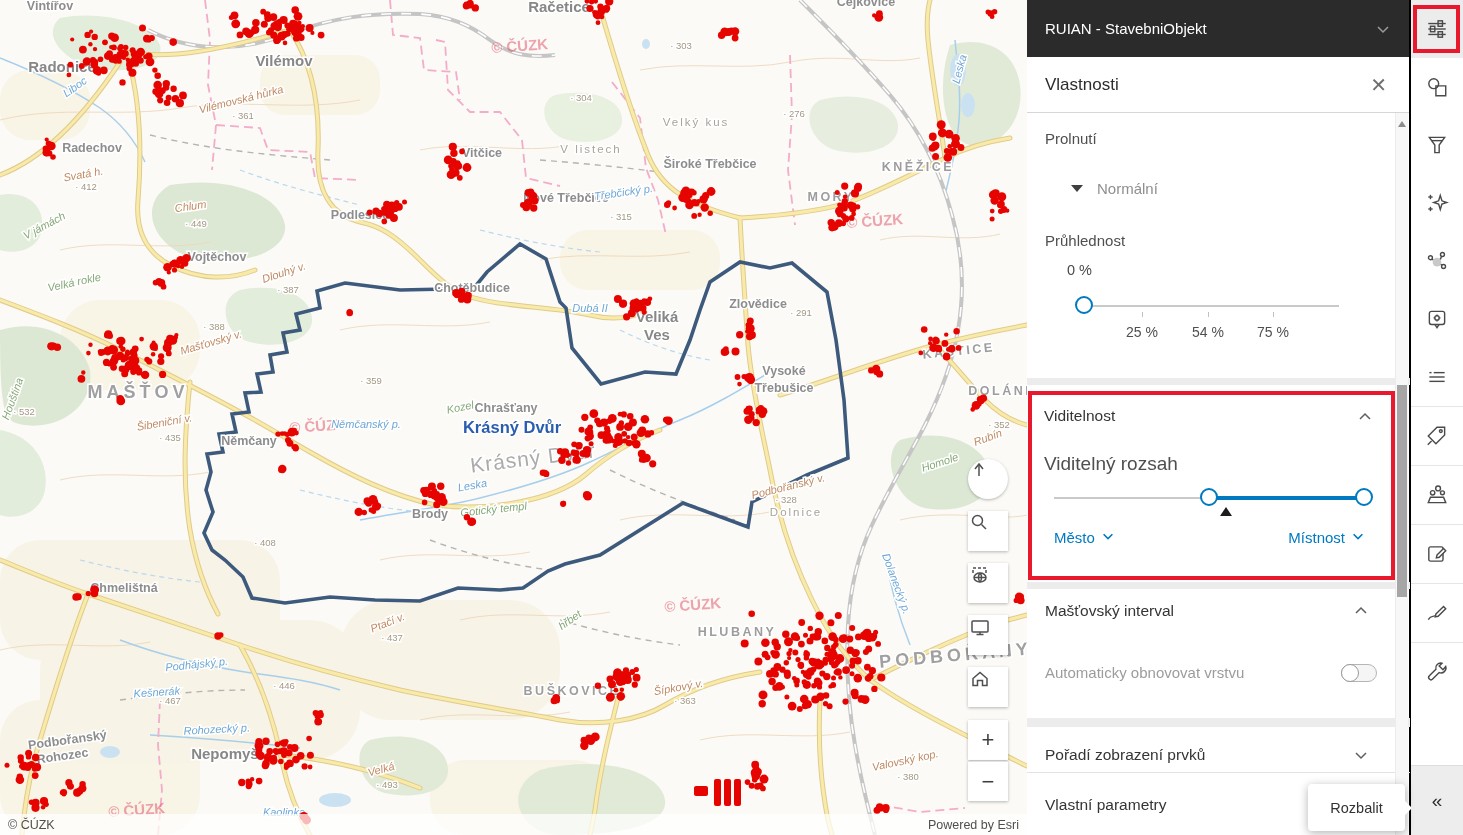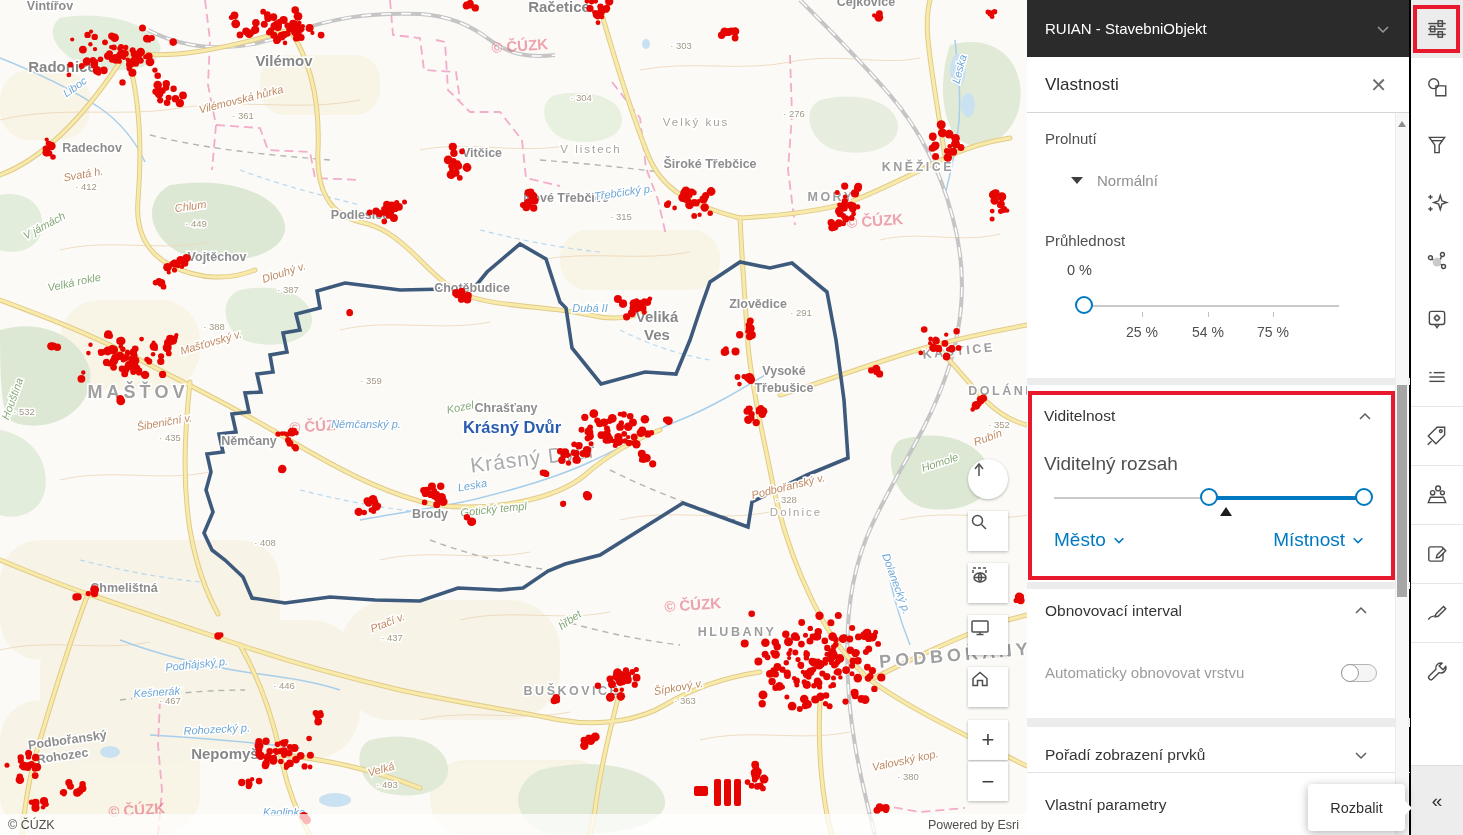--- a/index.html
+++ b/index.html
@@ -67,25 +67,25 @@
   .vis-chev{position:absolute;right:18px;top:14px;}
   .vis-rangelbl{position:absolute;left:12px;top:58px;font-size:19px;color:#4f4f4f;}
   #rslider{position:absolute;left:22px;right:26px;top:92px;height:22px;}
   #rslider .track{position:absolute;left:0;right:0;top:10px;height:2px;background:#c9c9c9;}
   #rslider .active{position:absolute;left:50%;right:0;top:9px;height:4px;background:#0079c1;}
   #rslider .k1{left:calc(50% - 10px);top:1px;}
   #rslider .k2{right:-8px;top:1px;}
   #rslider .mark{position:absolute;left:calc(50% + 10px);top:20px;width:0;height:0;
     border-left:6px solid transparent;border-right:6px solid transparent;border-bottom:9px solid #1c1c1c;}
   .vis-drops{position:absolute;left:22px;right:24px;top:134px;display:flex;justify-content:space-between;align-items:center;}
-  .drop{display:flex;align-items:center;gap:6px;color:#0079c1;font-size:19px;cursor:pointer;}
+  .drop{display:flex;align-items:flex-start;gap:6px;color:#0079c1;font-size:15px;cursor:pointer;}
   .drop .chev{color:#0079c1;}
 
   
-  #blend-row{position:absolute;left:44px;top:172px;display:flex;align-items:center;gap:14px;cursor:pointer;}
+  #blend-row{position:absolute;left:44px;top:180px;display:flex;align-items:center;gap:14px;cursor:pointer;}
   #blend-row .tri{width:0;height:0;border-left:6px solid transparent;border-right:6px solid transparent;border-top:7px solid #3f3f3f;}
   #blend-row .val{font-size:15px;color:#8f8f8f;}
 
   
   #toggle-row{position:absolute;left:18px;right:32px;top:664px;height:32px;display:flex;justify-content:space-between;}
   #toggle-row .lbl{font-size:15px;color:#9c9c9c;}
   .switch{position:relative;width:34px;height:16px;border:1px solid #b5b5b5;border-radius:9px;background:#f5f5f5;flex:0 0 34px;cursor:pointer;}
   .switch .dot{position:absolute;left:-1px;top:-1px;width:16px;height:16px;border-radius:50%;background:#fff;border:1px solid #9a9a9a;}
 
   .thinline{position:absolute;left:0;width:383px;height:1px;background:#e3e3e3;}
@@ -1435,21 +1435,21 @@
                 </svg>
             </span>
           </span>
         </div>
       </div>
     </div>
 
     <div class="band" style="top:582px;height:7px"></div>
 
     <div class="secrow" style="top:602px">
-      <span class="sectitle">Obnovovací interval</span>
+      <span class="sectitle">Mašťovský interval</span>
       <span class="chev">
         <svg viewBox="0 0 16 16" width="16" height="16">
             <path d="M3 10l5-5 5 5" fill="none" stroke="currentColor" stroke-width="1.5"></path>
           </svg>
       </span>
     </div>
     <div id="toggle-row">
       <span class="lbl">Automaticky obnovovat vrstvu</span>
       <span class="switch">
           <span class="dot"></span>

